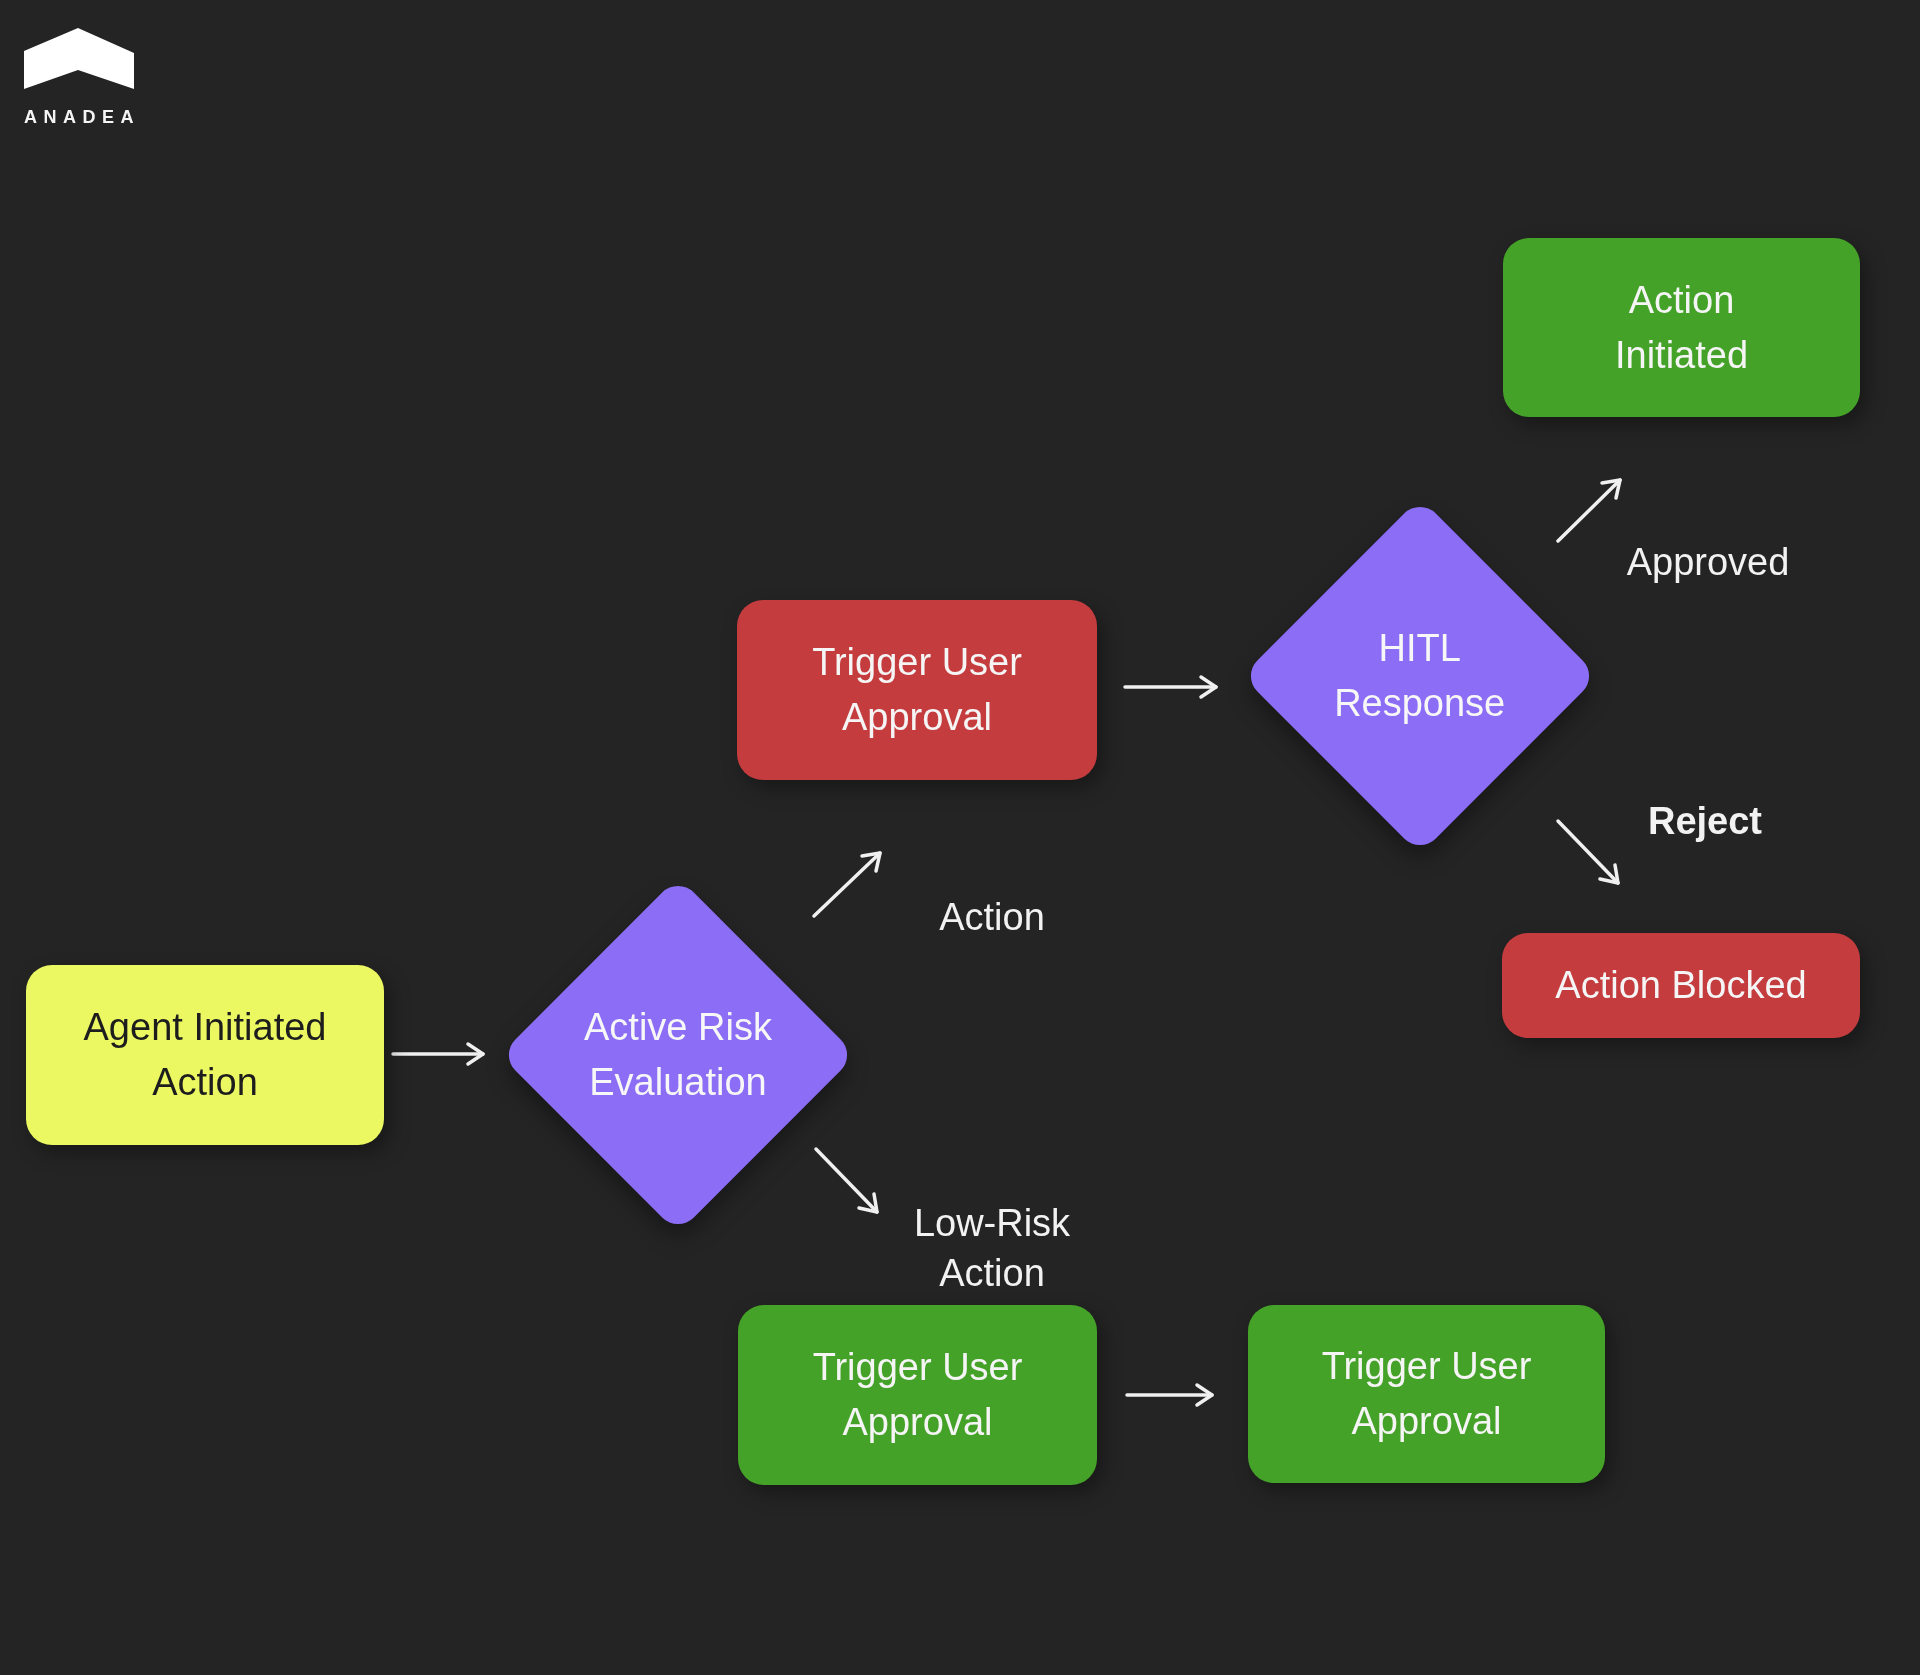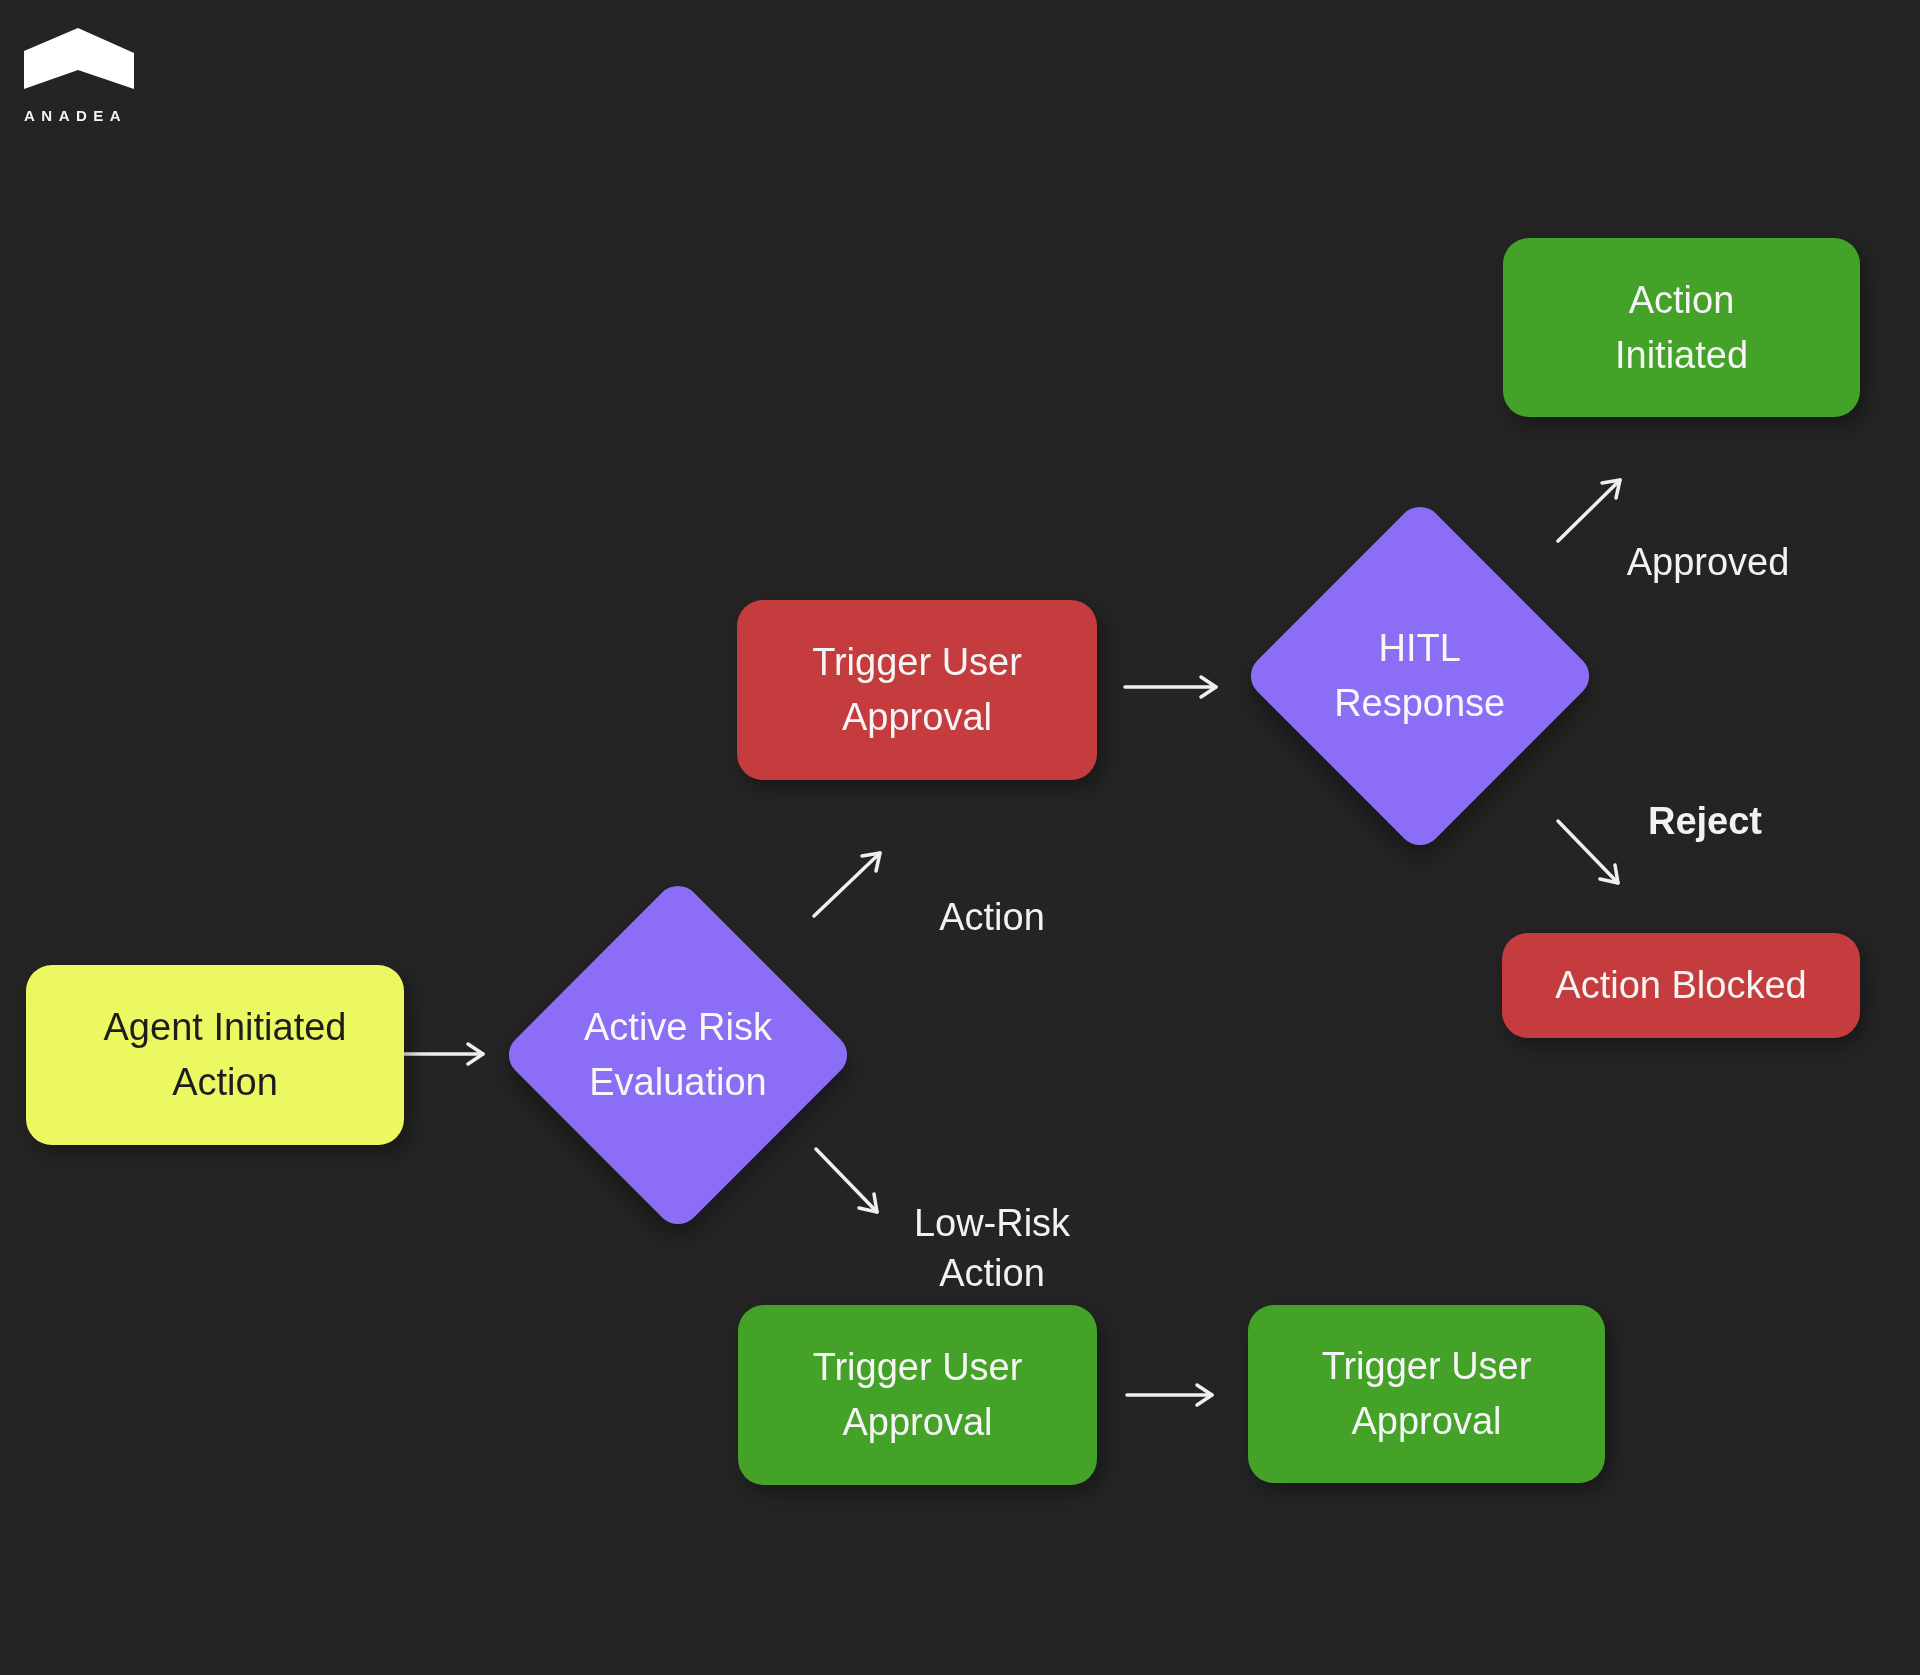--- a/index.html
+++ b/index.html
@@ -10,34 +10,34 @@
     font-family:"Liberation Sans", sans-serif;
     overflow:hidden;
   }
   .arrows{position:absolute;left:0;top:0;width:1920px;height:1675px;}
   .arrows *{vector-effect:non-scaling-stroke;}
 
   
   .logo{position:absolute;left:24px;top:28px;width:112px;}
   .logo-mark{display:block;width:110px;height:61px;}
   .logo-text{
-    margin-top:18px;color:#f5f5f5;font-size:15px;font-weight:bold;
+    margin-top:18px;color:#f5f5f5;font-size:18px;font-weight:bold;
     letter-spacing:6.5px;white-space:nowrap;
   }
 
   
   .node{
     position:absolute;display:flex;flex-direction:column;
     align-items:center;justify-content:center;
     border-radius:26px;text-align:center;
     box-shadow:6px 8px 20px rgba(0,0,0,.35);
   }
   .nl{font-size:38px;line-height:55px;white-space:nowrap;}
 
-  .yellow{background:#ecf862;color:#1d1d1d;padding-left:20px;}
+  .yellow{background:#ecf862;color:#1d1d1d;}
   .red{background:#c43c3e;color:#f5f5f5;}
   .green{background:#45a228;color:#f5f5f5;}
 
   
   .diamond{
     position:absolute;width:252px;height:252px;
     background:#8c6df6;border-radius:22px;
     transform:rotate(45deg);
     display:flex;align-items:center;justify-content:center;
     box-shadow:8px 8px 22px rgba(0,0,0,.35);

